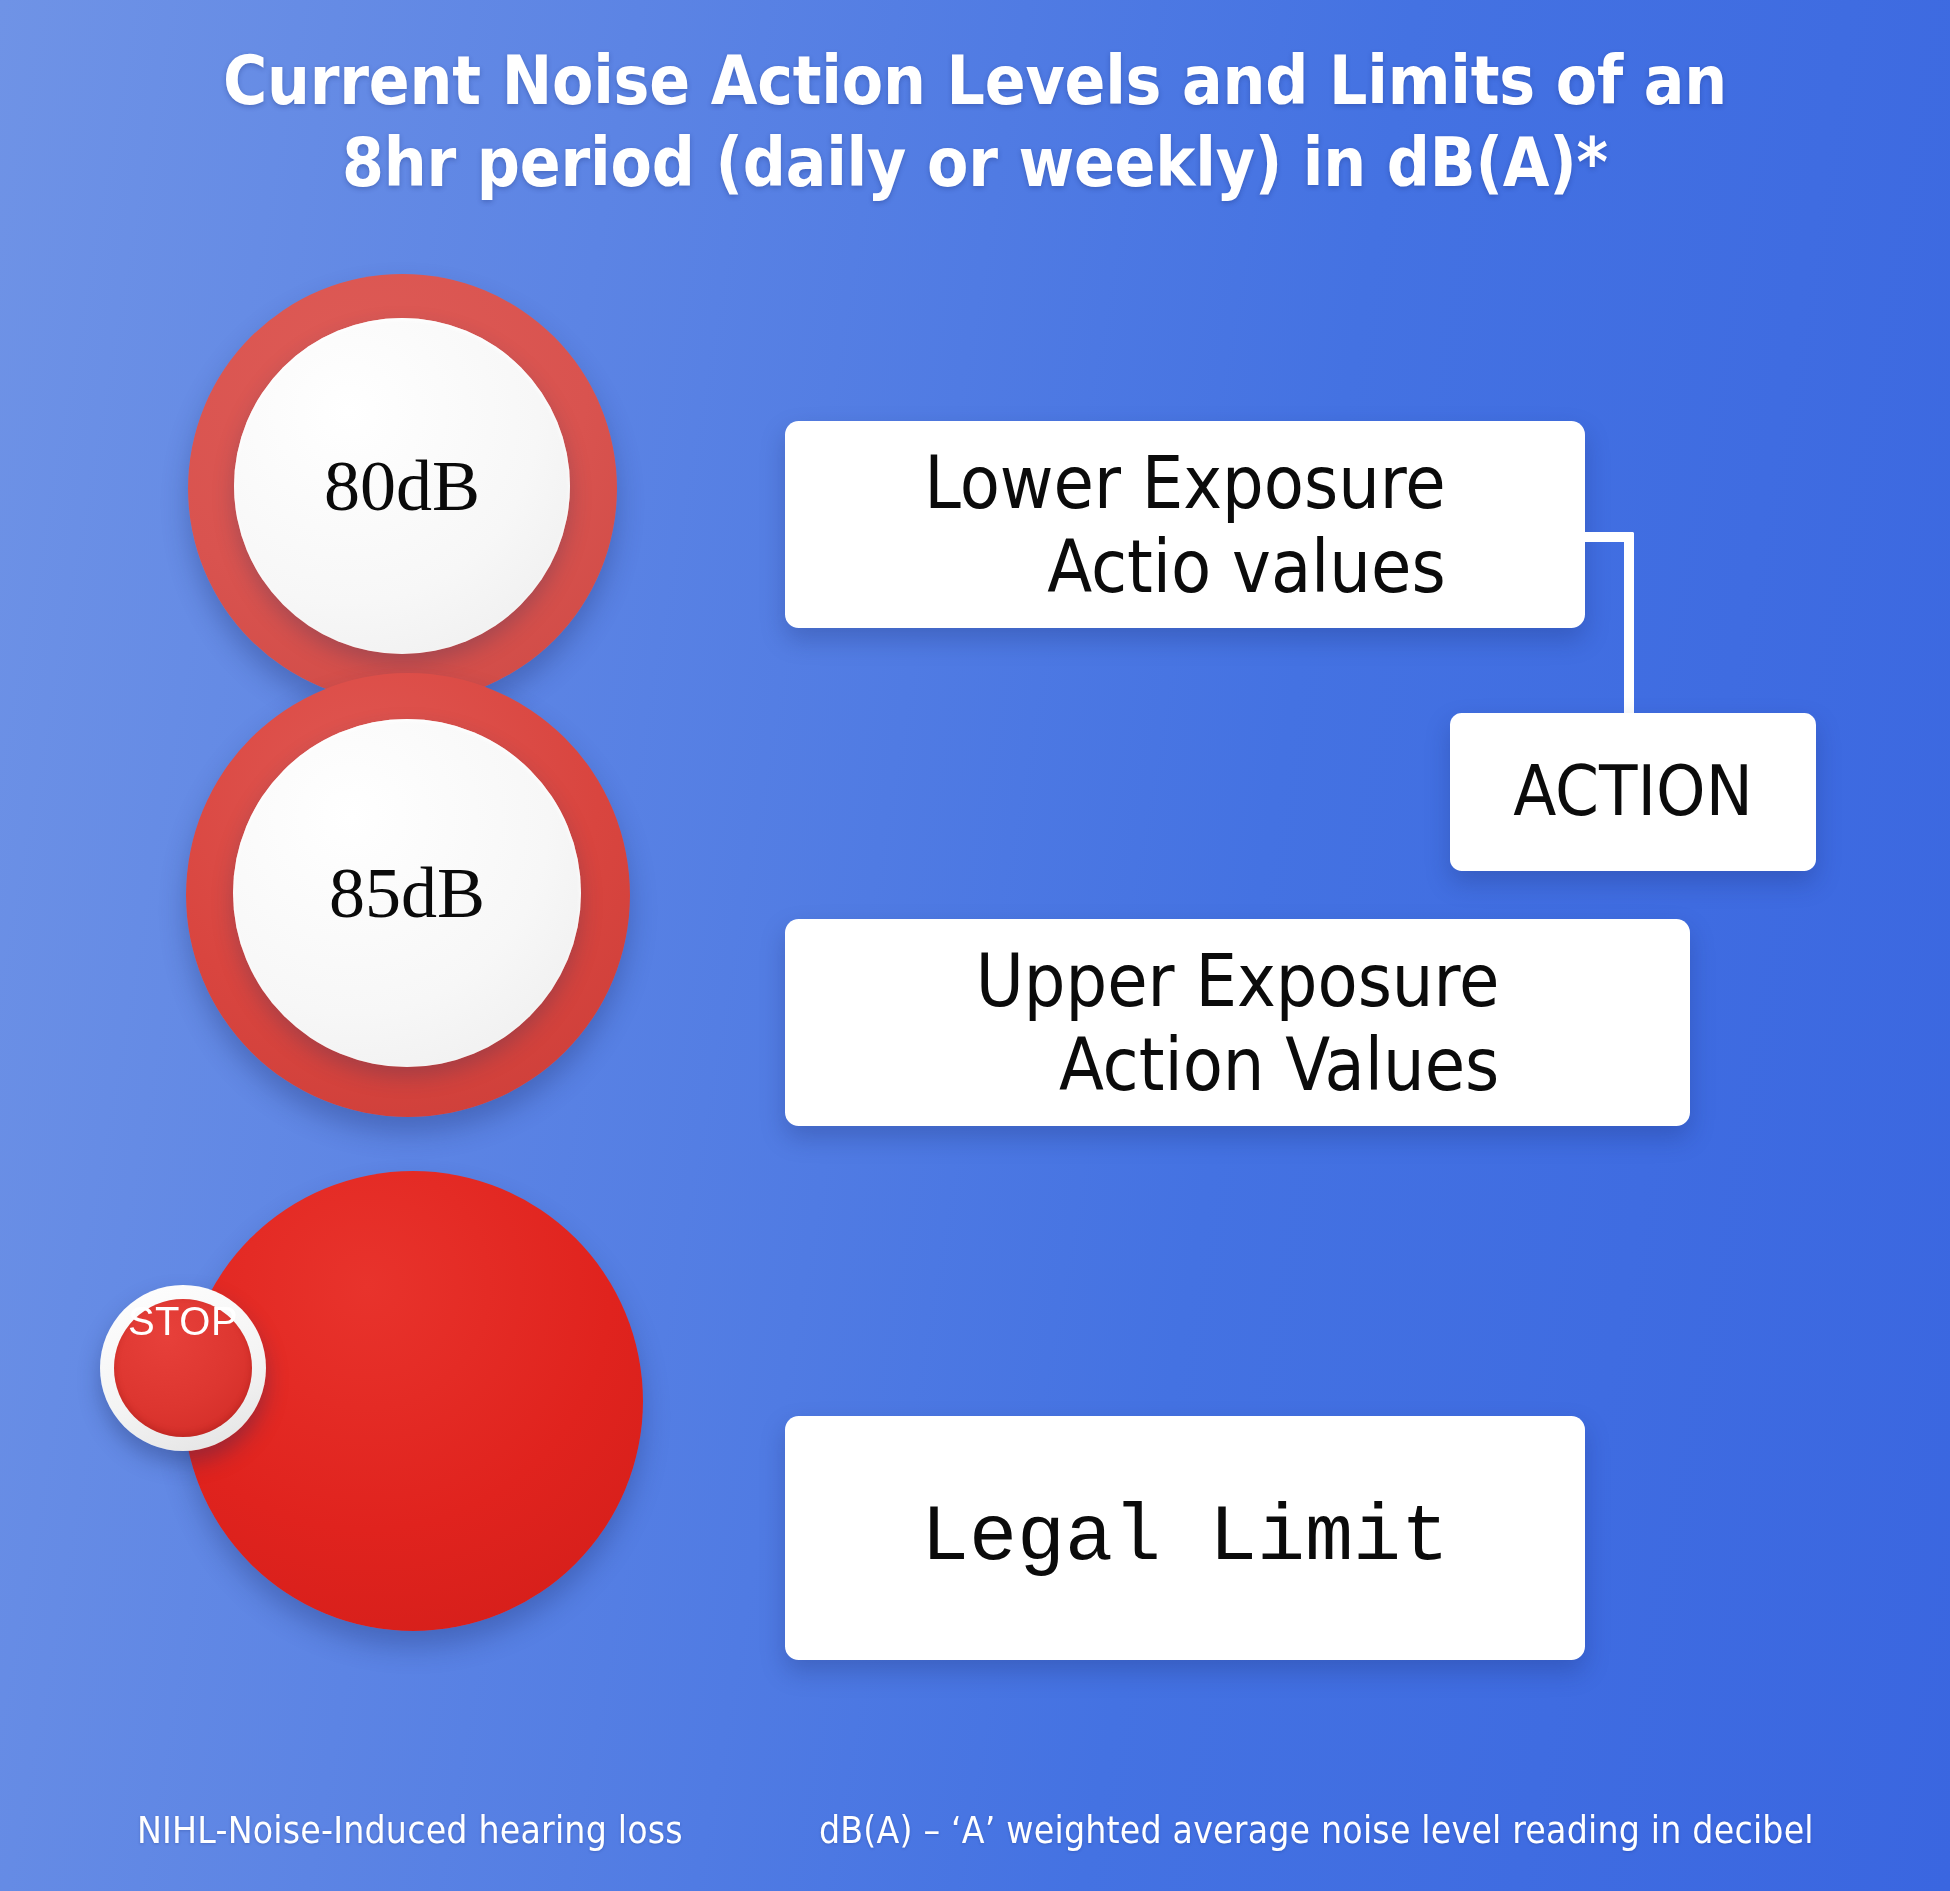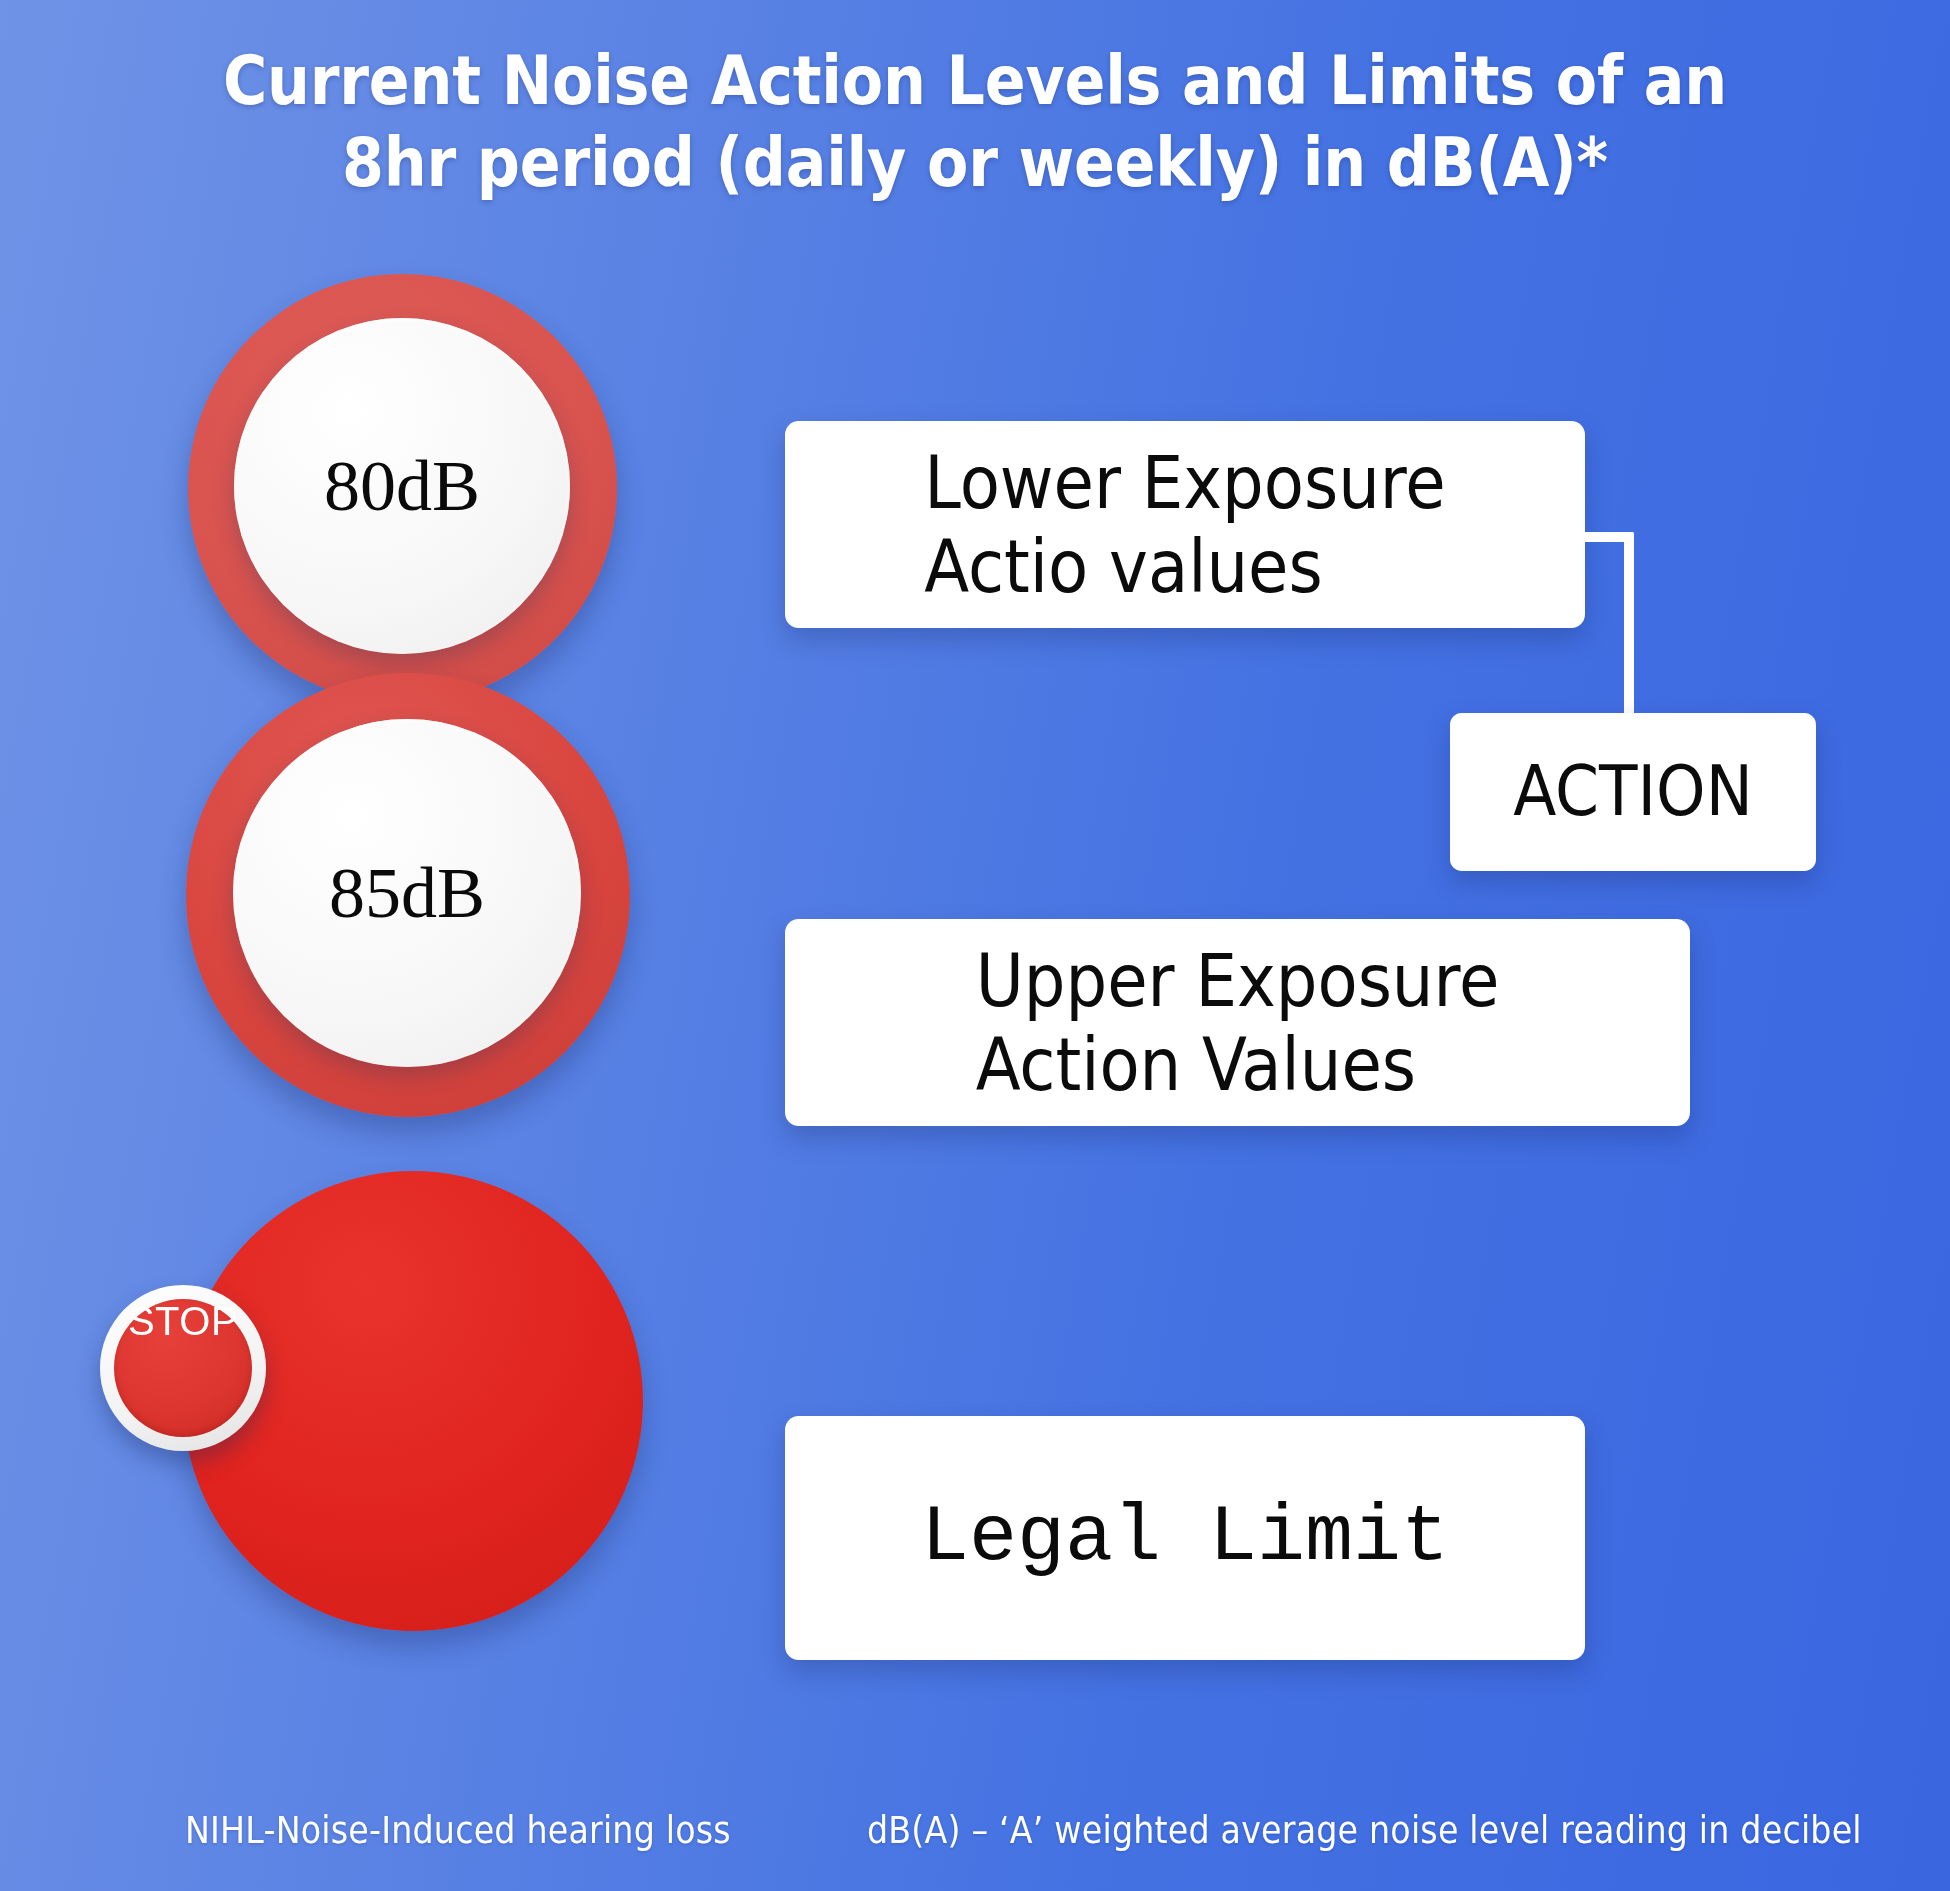--- a/index.html
+++ b/index.html
@@ -77,21 +77,21 @@
   #stop-badge .stop-text {
     color:#ffffff; font-size:40px; font-weight:400;
     font-family:"Liberation Sans", sans-serif; letter-spacing:0.5px;
   }
 
   
   .wbox {
     position:absolute; background:#ffffff; border-radius:13.7px;
     box-shadow:0 11.7px 25px rgba(22,38,100,0.26);
     display:flex; align-items:center; justify-content:center;
-    text-align:left;
+    text-align:right;
   }
   .wbox .btext {
     color:#0b0b0b; font-size:73px; line-height:1.14; font-weight:400;
     font-family:"DejaVu Sans Condensed","Liberation Sans Narrow","Liberation Sans", sans-serif;
     padding:0 25px;
   }
   #box-lower { left:785px; top:421px; width:800px; height:207px; }
   #box-upper { left:785px; top:919px; width:905px; height:207px; }
   #box-legal { left:785px; top:1416px; width:800px; height:244px; }
   #box-legal .btext { font-size:80px;font-family:Liberation Mono, monospace; }
@@ -113,21 +113,20 @@
     background:#ffffff; border-radius:2px;
   }
 
   
   .footnote {
     position:absolute; color:#ffffff;
     font-family:"DejaVu Sans Condensed","Liberation Sans Narrow","Liberation Sans", sans-serif;
     font-size:37px; font-weight:400; letter-spacing:0.2px;
     text-shadow:0 1px 2.9px rgba(20,40,110,0.25);
     white-space:nowrap;
-    margin-left:48px;
   }
   #footnote-nihl { left:137px; top:1809px; }
   #footnote-dba  { left:819px; top:1809px; }
 </style>
 </head>
 <body>
 
 <h1 id="title">
   <span class="tline">Current Noise Action Levels and Limits of an</span>
   <span class="tline">8hr period (daily or weekly) in dB(A)*</span>

